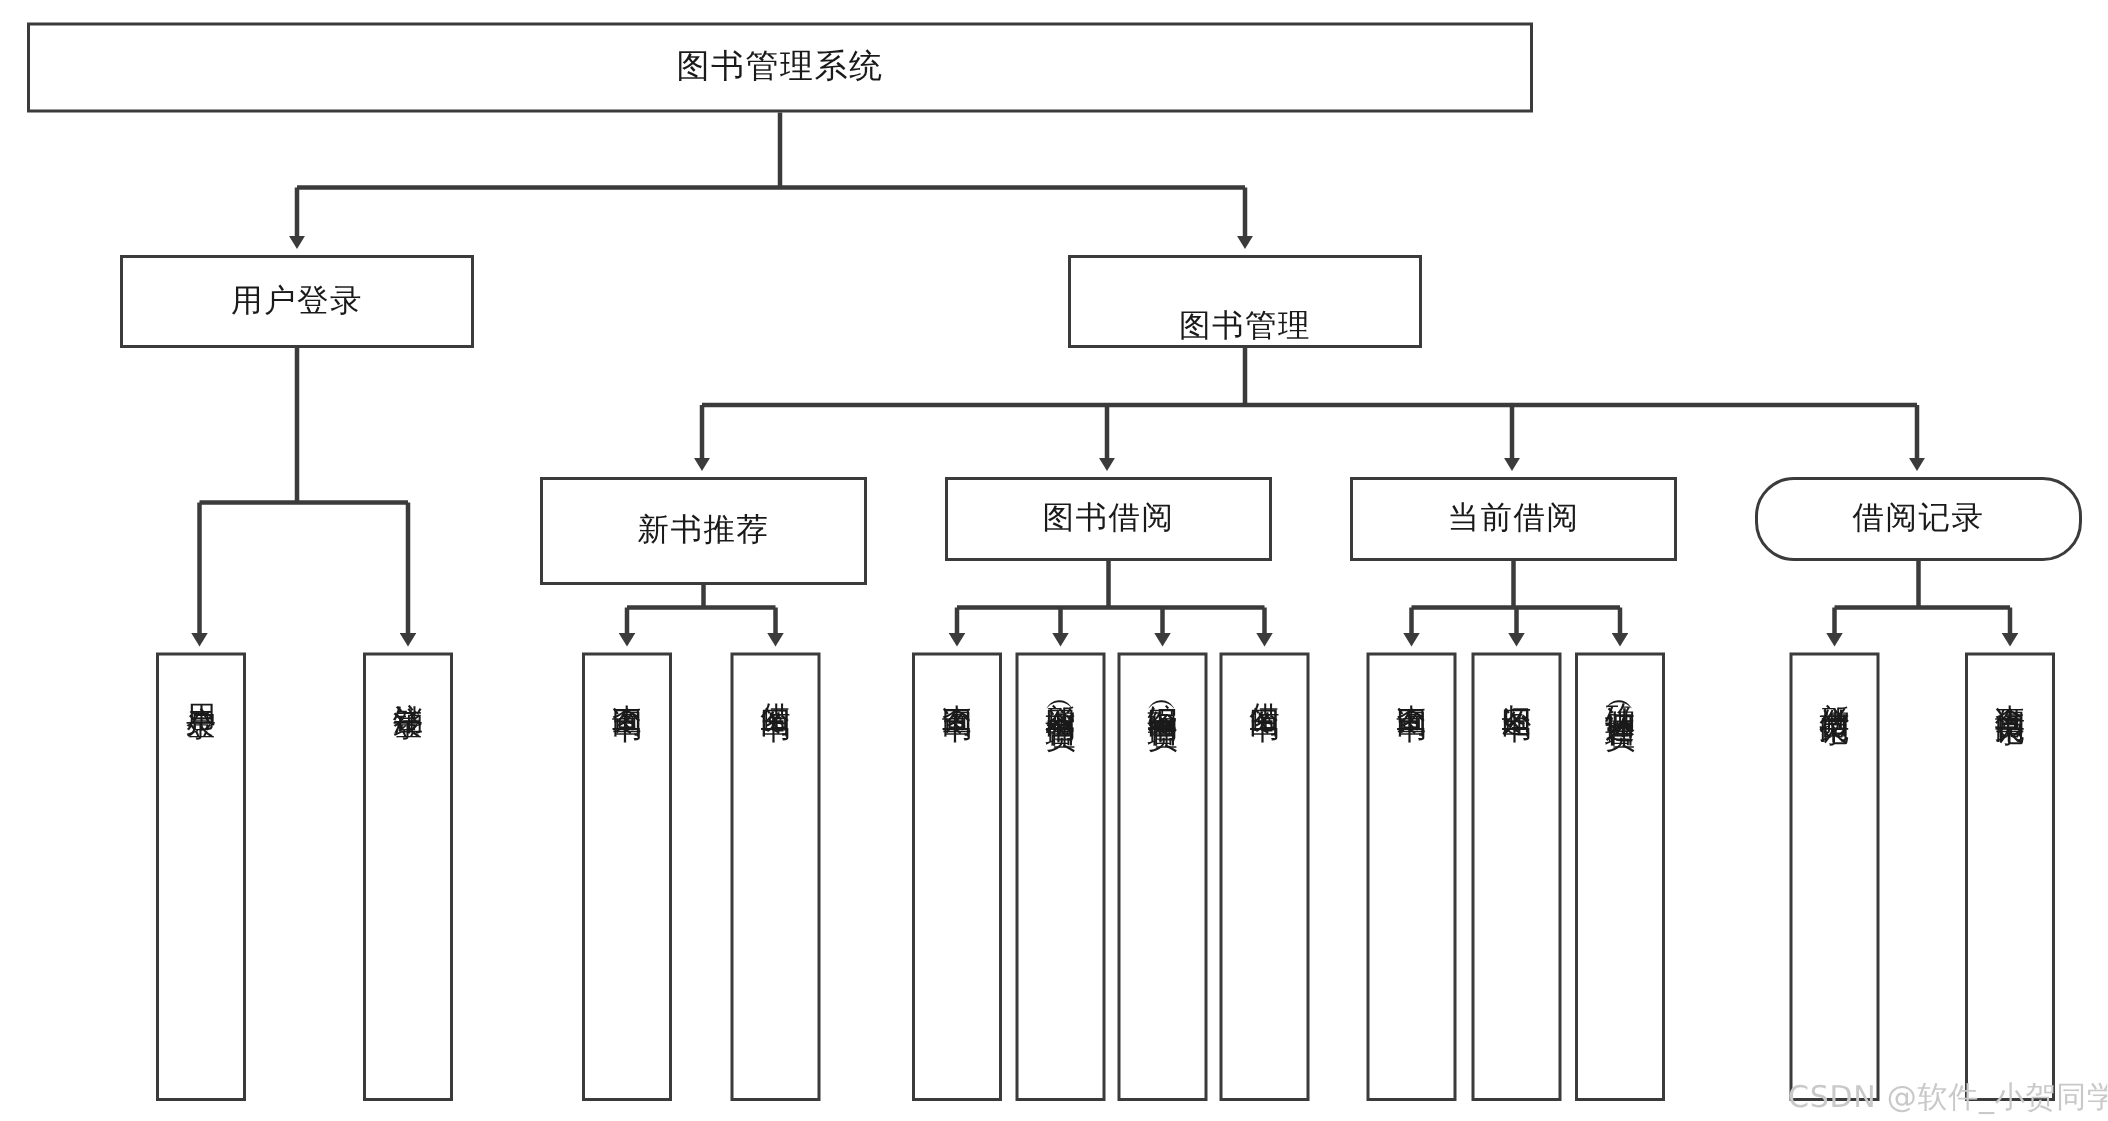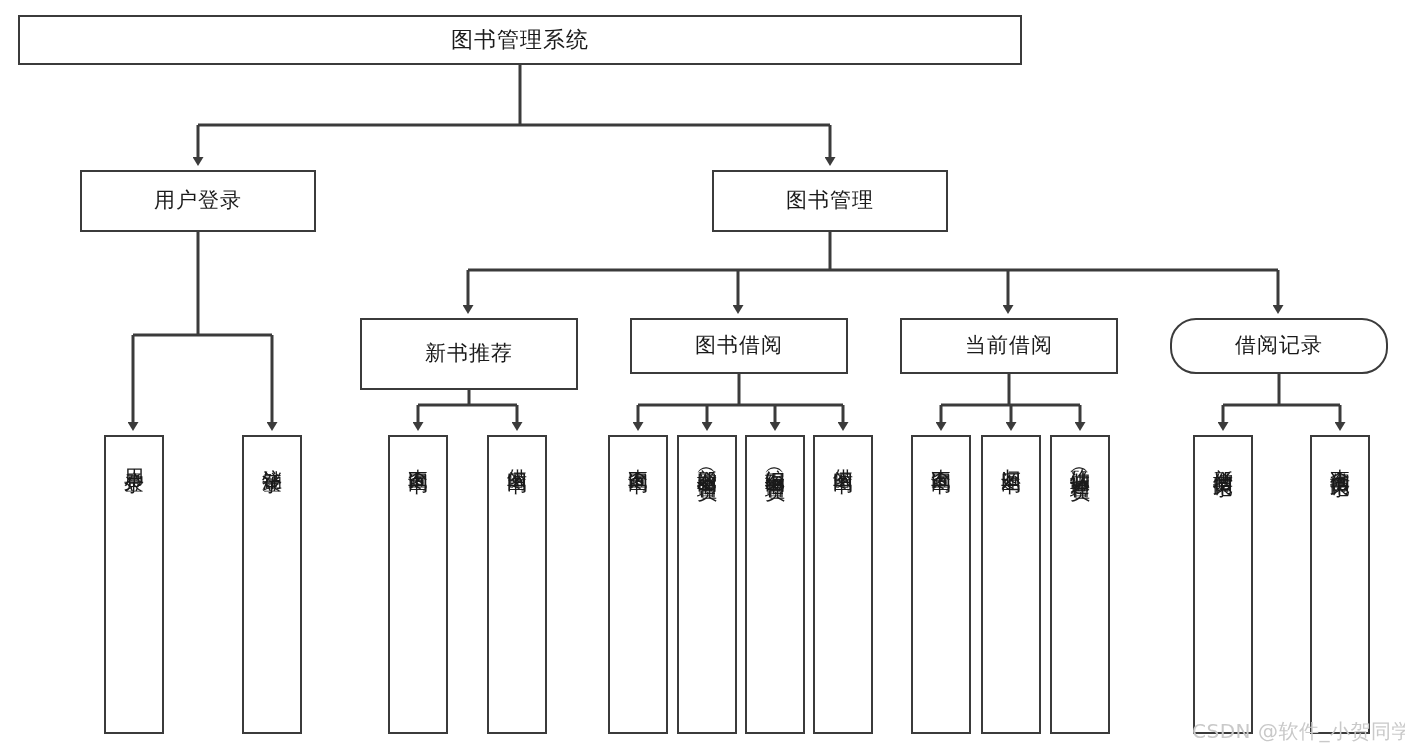--- a/index.html
+++ b/index.html
@@ -113,28 +113,28 @@
       <path d="M1011,405 L1011,423" marker-end="url(#arrow)"></path>
       <path d="M1080,405 L1080,423" marker-end="url(#arrow)"></path>
 
       <path d="M1279,374 L1279,405"></path>
       <path d="M1223,405 L1340,405"></path>
       <path d="M1223,405 L1223,423" marker-end="url(#arrow)"></path>
       <path d="M1340,405 L1340,423" marker-end="url(#arrow)"></path>
     </g>
   </svg>
 
-  <div class="node horiz" id="root-node" style="left: 18px; top: 15px; width: 1004px; height: 50px;">
+  <div class="node horiz" id="root-node" style="left: 18px; top: 15px; width: 1004px; height: 60px;">
     <span>图书管理系统</span>
   </div>
 
   <div class="node horiz" style="left: 80px; top: 170px; width: 236px; height: 62px;">
     <span>用户登录</span>
   </div>
-  <div class="node horiz" style="left: 712px; top: 170px; width: 236px; height: 62px;">
+  <div class="node horiz" style="left: 712px; top: 170px; width: 236px; height: 62px; align-items: flex-end;">
     <span>图书管理</span>
   </div>
 
   <div class="node horiz" style="left: 360px; top: 318px; width: 218px; height: 72px;">
     <span>新书推荐</span>
   </div>
   <div class="node horiz" style="left: 630px; top: 318px; width: 218px; height: 56px;">
     <span>图书借阅</span>
   </div>
   <div class="node horiz" style="left: 900px; top: 318px; width: 218px; height: 56px; text-align: right;">

